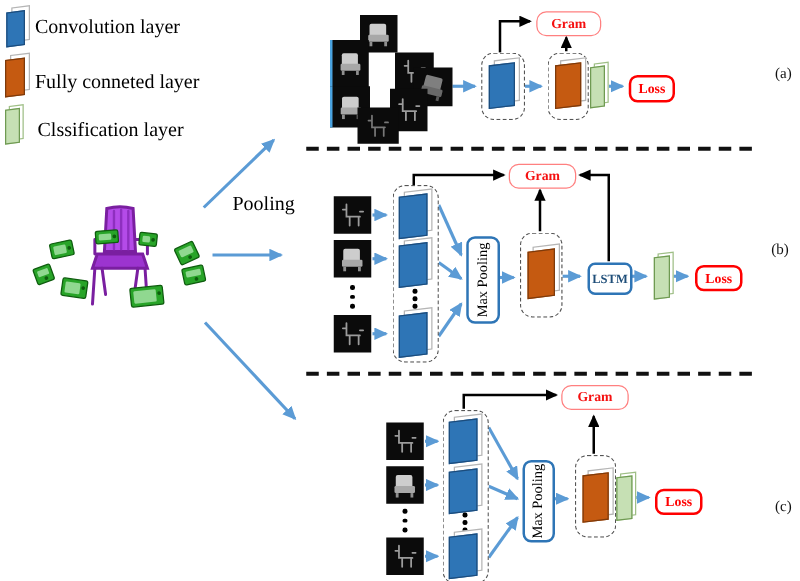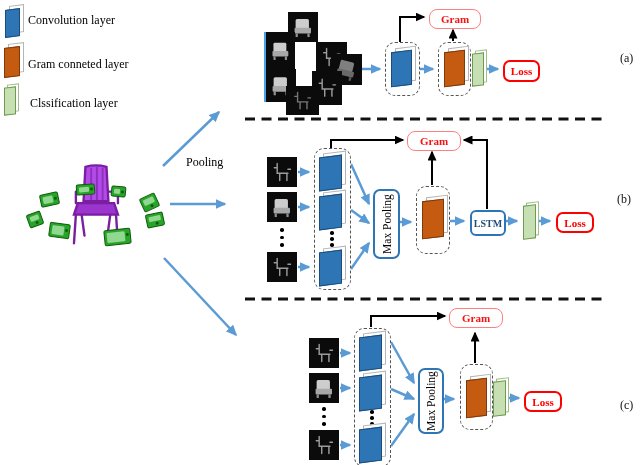--- a/index.html
+++ b/index.html
@@ -26,21 +26,21 @@
         background:#fff;text-align:center;}
   .gram{border:1.6px solid var(--gram_border,#FF8080);border-radius:8px;
         color:var(--gram_text,#F51111);font-weight:bold;font-size:11px;}
   .loss{border:2.6px solid var(--loss,#FF0000);border-radius:7px;
         color:var(--loss,#FF0000);font-weight:bold;font-size:11px;}
   .lstm{border:2.3px solid var(--conv,#2E75B6);border-radius:6px;
         color:var(--lstm_text,#1F4E79);font-weight:bold;font-size:10px;}
   .pool{border:2.2px solid var(--conv,#2E75B6);border-radius:7px;}
   .pool span{transform:rotate(-90deg);white-space:nowrap;font-size:11.5px;color:#000;}
   .tag{position:absolute;font-size:12px;color:#111;}
-  .lbl{position:absolute;font-size:12px;color:#000;white-space:nowrap;}
+  .lbl{position:absolute;font-size:16px;color:#000;white-space:nowrap;}
   
   .tile{position:absolute;background:#0b0b0b;display:flex;align-items:center;justify-content:center;}
   .tile svg{width:82%;height:82%;}
   .tile.blueedge{border-left:2px solid #4aa3e0;}
   
   .vdots{position:absolute;display:flex;flex-direction:column;gap:4px;align-items:center;}
   .vdots b{width:3.5px;height:3.5px;border-radius:50%;background:#000;}
   .vdots.tight{gap:2.5px;}
   
   .cam{position:absolute;background:var(--camera,#28A428);border:1px solid #0e5c0e;border-radius:2px;}
@@ -120,21 +120,21 @@
       <path class="ab" d="M441,399 H454" marker-end="url(#mb)"></path>
       <path class="ab" d="M505,398 H519" marker-end="url(#mb)"></path>
       <path class="ak" d="M371,327 V316 H445" marker-end="url(#mk)"></path>
       <path class="ak" d="M475,363 V333" marker-end="url(#mk)"></path>
     </g>
   </svg>
 
   <div class="slab" style="left:5px;top:9px;width:13px;height:26px;"></div>
   <div class="lbl" style="left:28px;top:13px;">Convolution layer</div>
   <div class="slab fc" style="left:4px;top:47px;width:14px;height:28px;"></div>
-  <div class="lbl" style="left:28px;top:57px;">Gram conneted layer</div>
+  <div class="lbl" style="left:28px;top:57px;">Fully conneted layer</div>
   <div class="slab cls" style="left:4px;top:87px;width:10px;height:26px;"></div>
   <div class="lbl" style="left:30px;top:96px;text-align:center;">Clssification layer</div>
 
   <svg style="position:absolute;left:66px;top:163px;" width="58" height="86" viewBox="0 0 60 90">
     <g stroke="#7a1fa0" stroke-width="2.5" fill="none" stroke-linecap="round">
       <path d="M20 4 Q31 1 42 4 L44 40 L18 40 Z" fill="#b44be8"></path>
       <path d="M26 6 V38 M32 5 V38 M38 6 V38" stroke="#8e2fbf" stroke-width="2"></path>
       <path d="M10 30 H20 M44 30 H54 M10 30 V42 M54 30 V42"></path>
       <polygon points="12,42 50,42 54,54 8,54" fill="#9c34cf"></polygon>
       <path d="M10 54 L8 84 M52 54 L54 84 M16 54 L19 76 M46 54 L43 76"></path>

